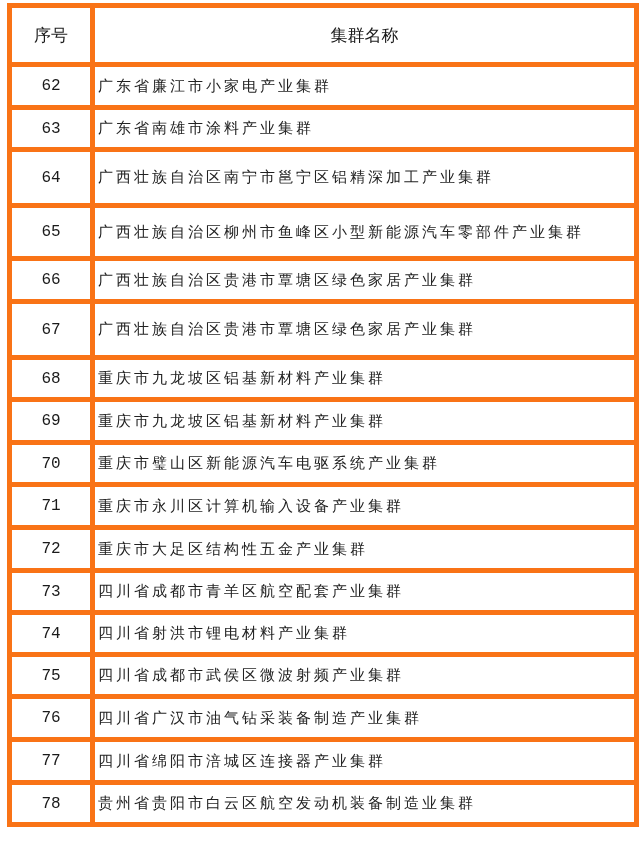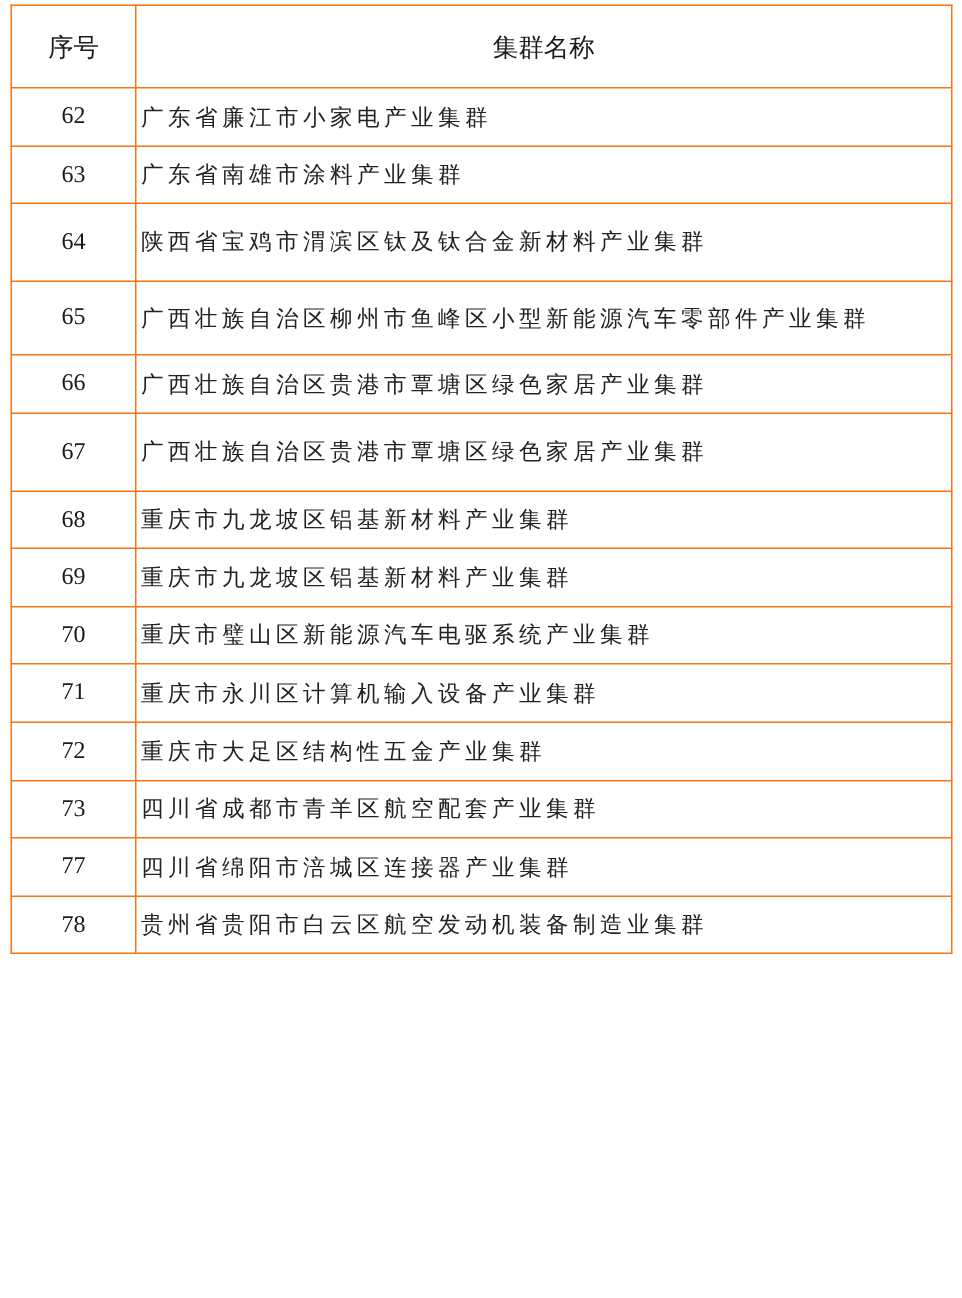--- a/index.html
+++ b/index.html
@@ -22,35 +22,35 @@
       width: 627px;
     }
     table {
       border-collapse: collapse;
       width: 627px;
       table-layout: fixed;
     }
     col.c-num { width: 83px; }
     col.c-name { width: 544px; }
     th, td {
-      border: 1px solid #f97316;
+      border: 5px solid #f97316;
       padding: 0;
       vertical-align: middle;
     }
     th {
       font-weight: normal;
       font-family: "DejaVu Sans", "Liberation Sans", sans-serif;
       font-size: 17px;
       text-align: center;
       height: 54px;
       color: #1a1a1a;
     }
     td.num {
       text-align: center;
-      font-family: Liberation Serif, serif;
+      font-family: Liberation Mono, monospace;
       font-size: 16px;
       color: #1a1a1a;
     }
     td.name {
       text-align: left;
       padding-left: 3px;
       font-family: Liberation Sans, sans-serif;
       font-size: 15px;
       letter-spacing: 3px;
       color: #222222;
@@ -81,21 +81,21 @@
       <tr class="h39">
         <td class="num">62</td>
         <td class="name">广东省廉江市小家电产业集群</td>
       </tr>
       <tr class="h38">
         <td class="num">63</td>
         <td class="name">广东省南雄市涂料产业集群</td>
       </tr>
       <tr class="h52">
         <td class="num">64</td>
-        <td class="name">陕西省宝鸡市渭滨区钛及钛合金新材料产业集群</td>
+        <td class="name">广西壮族自治区南宁市邕宁区铝精深加工产业集群</td>
       </tr>
       <tr class="h49">
         <td class="num">65</td>
         <td class="name">广西壮族自治区柳州市鱼峰区小型新能源汽车零部件产业集群</td>
       </tr>
       <tr class="h39">
         <td class="num">66</td>
         <td class="name">广西壮族自治区贵港市覃塘区绿色家居产业集群</td>
       </tr>
       <tr class="h52">
@@ -119,20 +119,32 @@
         <td class="name">重庆市永川区计算机输入设备产业集群</td>
       </tr>
       <tr class="h39">
         <td class="num">72</td>
         <td class="name">重庆市大足区结构性五金产业集群</td>
       </tr>
       <tr class="h38">
         <td class="num">73</td>
         <td class="name">四川省成都市青羊区航空配套产业集群</td>
       </tr>
+      <tr class="h38">
+        <td class="num">74</td>
+        <td class="name">四川省射洪市锂电材料产业集群</td>
+      </tr>
+      <tr class="h38">
+        <td class="num">75</td>
+        <td class="name">四川省成都市武侯区微波射频产业集群</td>
+      </tr>
+      <tr class="h39">
+        <td class="num">76</td>
+        <td class="name">四川省广汉市油气钻采装备制造产业集群</td>
+      </tr>
       <tr class="h39">
         <td class="num">77</td>
         <td class="name">四川省绵阳市涪城区连接器产业集群</td>
       </tr>
       <tr class="h38">
         <td class="num">78</td>
         <td class="name">贵州省贵阳市白云区航空发动机装备制造业集群</td>
       </tr>
     </tbody>
   </table>

